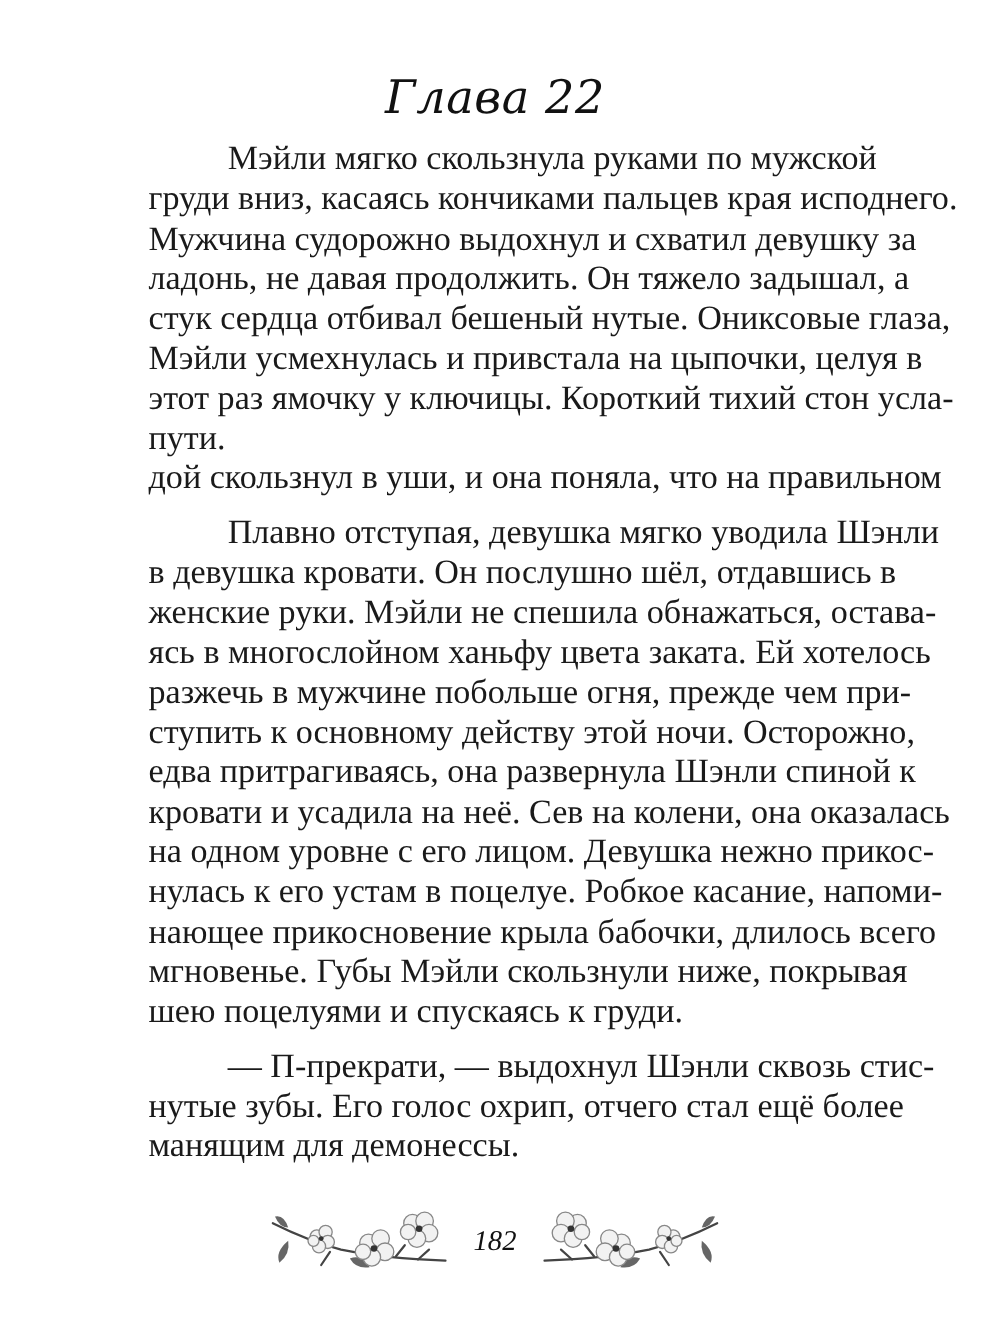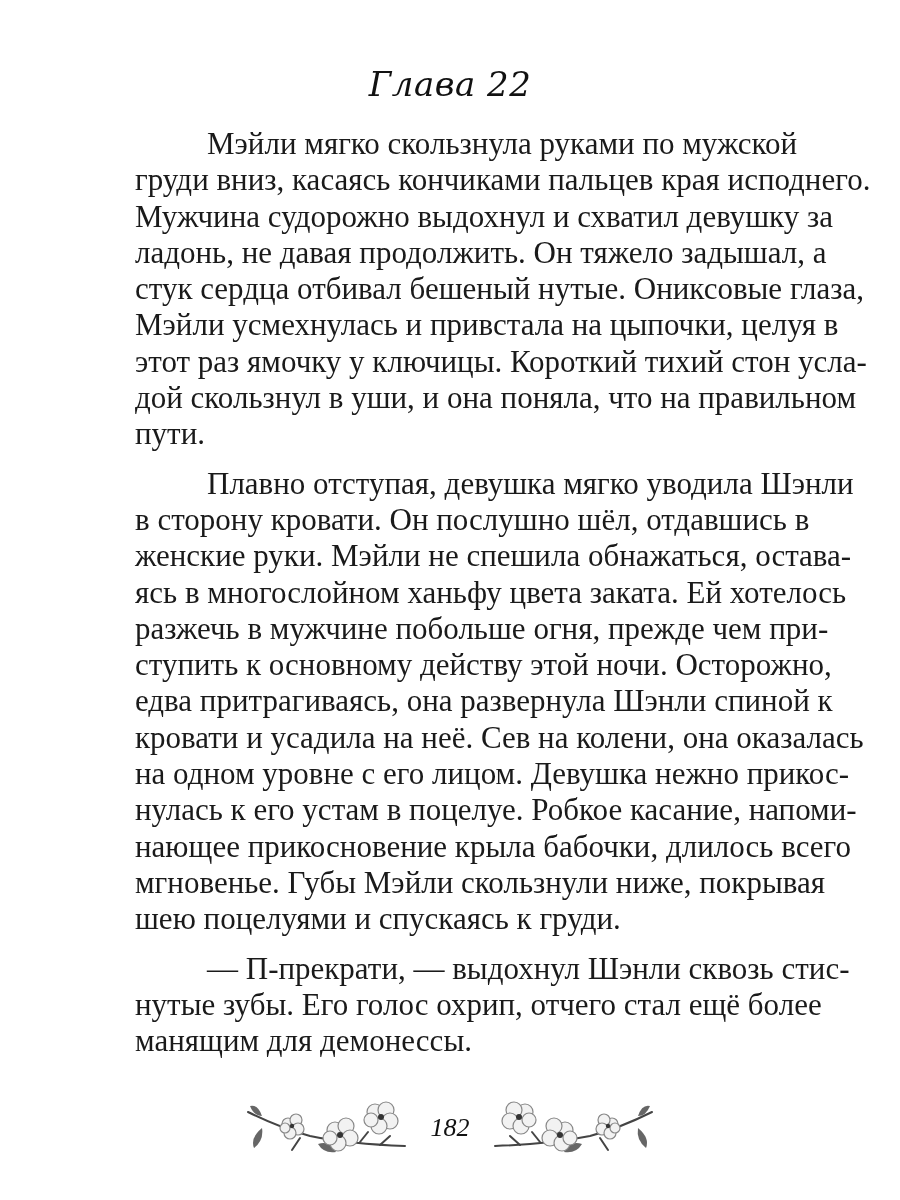--- a/index.html
+++ b/index.html
@@ -1,20 +1,20 @@
 <!DOCTYPE html>
 <html><head>
 <meta charset="utf-8">
 <style>
   html, body { margin: 0; padding: 0; background: #ffffff; }
   body { width: 900px; height: 1200px; position: relative; overflow: hidden; }
   .page { position: absolute; left: 0; top: 0; width: 900px; height: 1200px; background: #fff; color: #1a1a1a; }
   .chapter-title {
     position: absolute; left: 0; width: 900px; top: 64px; text-align: center;
-    font-family: "DejaVu Serif", serif; font-style: italic; font-size: 34px; color: #111;
+    font-family: "DejaVu Serif", serif; font-style: italic; font-size: 42px; color: #111;
     box-sizing: border-box; letter-spacing: 0.5px;
   }
   .text-block {
     position: absolute; left: 135px; width: 642px; top: 126px;
     font-family: "Liberation Serif", serif; font-size: 31px; line-height: 36.3px; color: #1a1a1a;
   }
   .line { display: block; white-space: nowrap; text-align: justify; text-align-last: justify; height: 36.3px; }
   .line.last { text-align-last: left; }
   .line.indent { padding-left: 72px; }
   .para-gap { height: 13px; }
@@ -37,28 +37,28 @@
   <div class="text-block">
 
     <div>
       <span class="line indent">Мэйли мягко скользнула руками по мужской</span>
       <span class="line">груди вниз, касаясь кончиками пальцев края исподнего.</span>
       <span class="line">Мужчина судорожно выдохнул и схватил девушку за</span>
       <span class="line">ладонь, не давая продолжить. Он тяжело задышал, а</span>
       <span class="line">стук сердца отбивал бешеный нутые. Ониксовые глаза,</span>
       <span class="line">Мэйли усмехнулась и привстала на цыпочки, целуя в</span>
       <span class="line">этот раз ямочку у ключицы. Короткий тихий стон усла-</span>
+      <span class="line last">пути.</span>
       <span class="line">дой скользнул в уши, и она поняла, что на правильном</span>
-      <span class="line last">пути.</span>
     </div>
     <div class="para-gap"></div>
 
     <div>
       <span class="line indent">Плавно отступая, девушка мягко уводила Шэнли</span>
-      <span class="line">в сторону кровати. Он послушно шёл, отдавшись в</span>
+      <span class="line">в девушка кровати. Он послушно шёл, отдавшись в</span>
       <span class="line">женские руки. Мэйли не спешила обнажаться, остава-</span>
       <span class="line">ясь в многослойном ханьфу цвета заката. Ей хотелось</span>
       <span class="line">разжечь в мужчине побольше огня, прежде чем при-</span>
       <span class="line">ступить к основному действу этой ночи. Осторожно,</span>
       <span class="line">едва притрагиваясь, она развернула Шэнли спиной к</span>
       <span class="line">кровати и усадила на неё. Сев на колени, она оказалась</span>
       <span class="line">на одном уровне с его лицом. Девушка нежно прикос-</span>
       <span class="line">нулась к его устам в поцелуе. Робкое касание, напоми-</span>
       <span class="line">нающее прикосновение крыла бабочки, длилось всего</span>
       <span class="line">мгновенье. Губы Мэйли скользнули ниже, покрывая</span>

